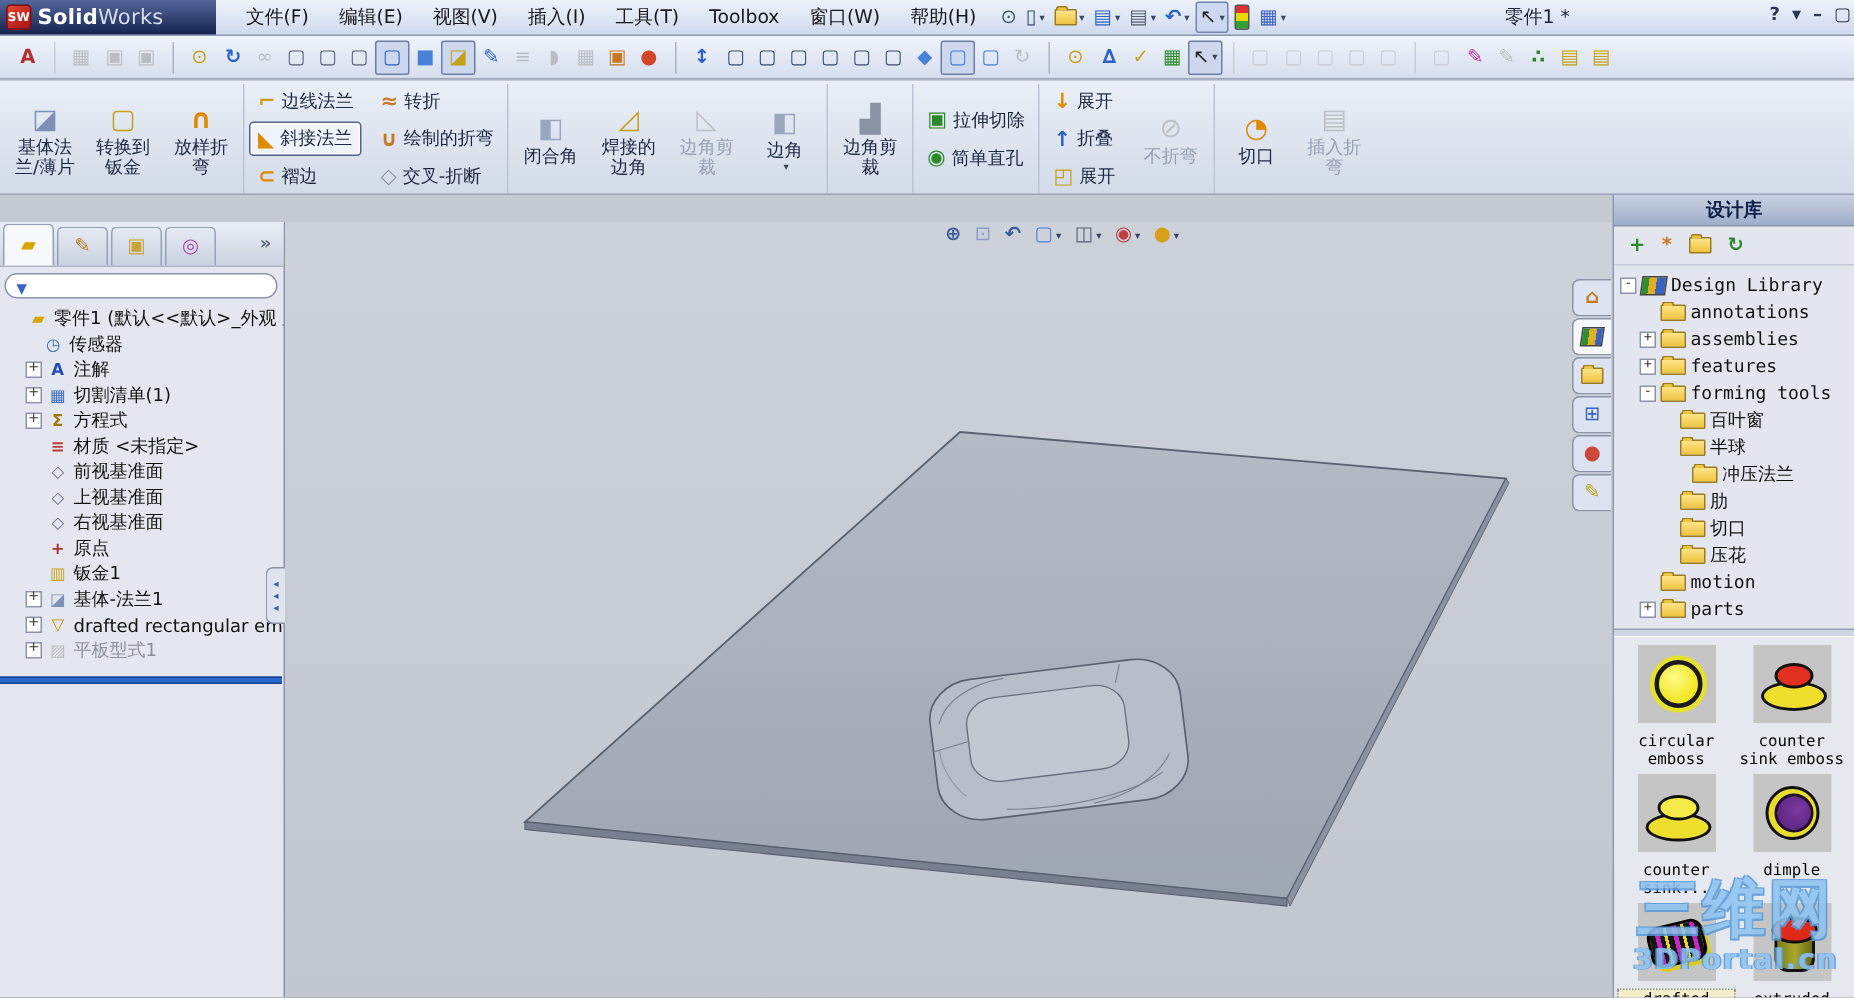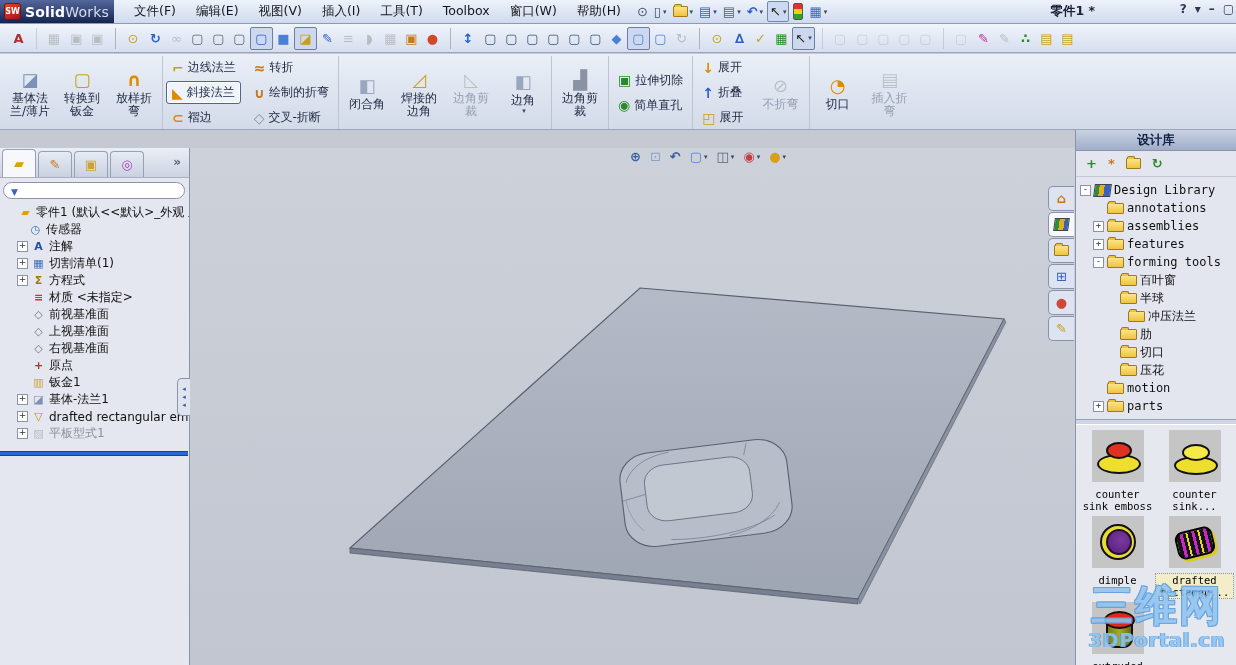--- a/index.html
+++ b/index.html
@@ -1,31 +1,31 @@
 <!DOCTYPE html>
 <html><head>
 <meta charset="utf-8">
 <style>
   html,body{margin:0;padding:0;background:#9aa0ac;font-family:"DejaVu Sans",sans-serif;}
   .app{position:relative;width:1236px;height:665px;overflow:hidden;background:#c5c9d2;font-size:12px;color:#111;}
   
   .titlebar{position:absolute;left:0;top:0;width:1236px;height:23px;background:linear-gradient(180deg,#eef3fb,#cfdaee);border-bottom:1px solid #8f9ab2;display:flex;align-items:center;}
-  .logo{width:114px;height:23px;background:linear-gradient(180deg,#54679c,#15244e);display:flex;align-items:center;gap:4px;padding-left:4px;box-sizing:border-box;flex:none;}
+  .logo{width:144px;height:23px;background:linear-gradient(180deg,#54679c,#15244e);display:flex;align-items:center;gap:4px;padding-left:4px;box-sizing:border-box;flex:none;}
   .swbadge{width:15px;height:15px;background:linear-gradient(145deg,#e8452e,#a31515);border-radius:3px;color:#fff;font-size:8px;font-weight:bold;display:flex;align-items:center;justify-content:center;border:1px solid #7e0f0f;}
   .brand{color:#fff;font-size:14px;font-weight:bold;letter-spacing:.2px;}
   .brand b{font-weight:bold}.brand i{font-style:normal;font-weight:normal;color:#d7deef;}
   .menus{display:flex;gap:20px;margin-left:20px;color:#16161a;font-size:12.5px;}
   .menus span{cursor:default;}
   .qbar{display:flex;align-items:center;gap:2px;margin-left:14px;}
   .qitem{display:flex;align-items:center;height:19px;padding:0 2px;border-radius:2px;}
   .qitem[data-state="selected"]{border:1px solid #7386ad;background:#ccd9f0;}
   .qitem .ig{font-size:13px;line-height:13px;}
   .dd{display:none;font-size:7px;color:#3a4560;margin-left:2px;}
   [data-dd="true"] .dd{display:inline;}
-  .doctitle{position:absolute;left:955px;top:3px;width:140px;text-align:right;color:#1c2236;font-size:12.5px;font-weight:bold;}
+  .doctitle{position:absolute;left:955px;top:3px;width:140px;text-align:center;color:#1c2236;font-size:12.5px;}
   .winbtns{position:absolute;right:2px;top:2px;display:flex;gap:8px;align-items:center;color:#2c3752;font-weight:bold;}
   
   .toolbar2{position:absolute;left:0;top:24px;width:1236px;height:29px;background:linear-gradient(180deg,#f0f4fb,#d6deee);border-bottom:1px solid #9aa4ba;display:flex;align-items:center;padding-left:8px;box-sizing:border-box;}
   .t2item{display:flex;align-items:center;justify-content:center;width:21px;height:21px;border-radius:2px;flex:none;}
   .t2item[data-sep="true"]{border-left:1px solid #aab2c4;margin-left:7px;padding-left:5px;border-radius:0;width:24px;}
   .t2item[data-state="selected"]{border:1px solid #6d7ea4;background:#cdd8ee;}
   .t2item[data-state="disabled"]{opacity:.5;filter:grayscale(.9);}
   .t2item .ig{font-size:13px;line-height:13px;}
   
   .ribbon{position:absolute;left:0;top:54px;width:1236px;height:76px;background:linear-gradient(180deg,#eaeff7,#d3dbe9);border-bottom:1px solid #9aa4ba;display:flex;align-items:stretch;padding:2px 2px 0 2px;box-sizing:border-box;}
@@ -785,20 +785,24 @@
         </div>
         <div class="trow" style="padding-left:17px">
           <span class="exp">+</span>
           <span class="ticon" data-icon="folder"></span>
           <span>parts</span>
         </div>
       </div>
     <div class="rdivider"></div>
     <div class="thumbs">
 
+    <div class="thumb" data-state="normal">
+          <div class="art" data-icon="circular-emboss"></div>
+          <div class="tlabel">circular emboss</div>
+        </div>
         <div class="thumb" data-state="normal">
           <div class="art" data-icon="counter-sink-emboss"></div>
           <div class="tlabel">counter sink emboss</div>
         </div>
         <div class="thumb" data-state="normal">
           <div class="art" data-icon="counter-sink"></div>
           <div class="tlabel">counter sink...</div>
         </div>
         <div class="thumb" data-state="normal">
           <div class="art" data-icon="dimple"></div>

